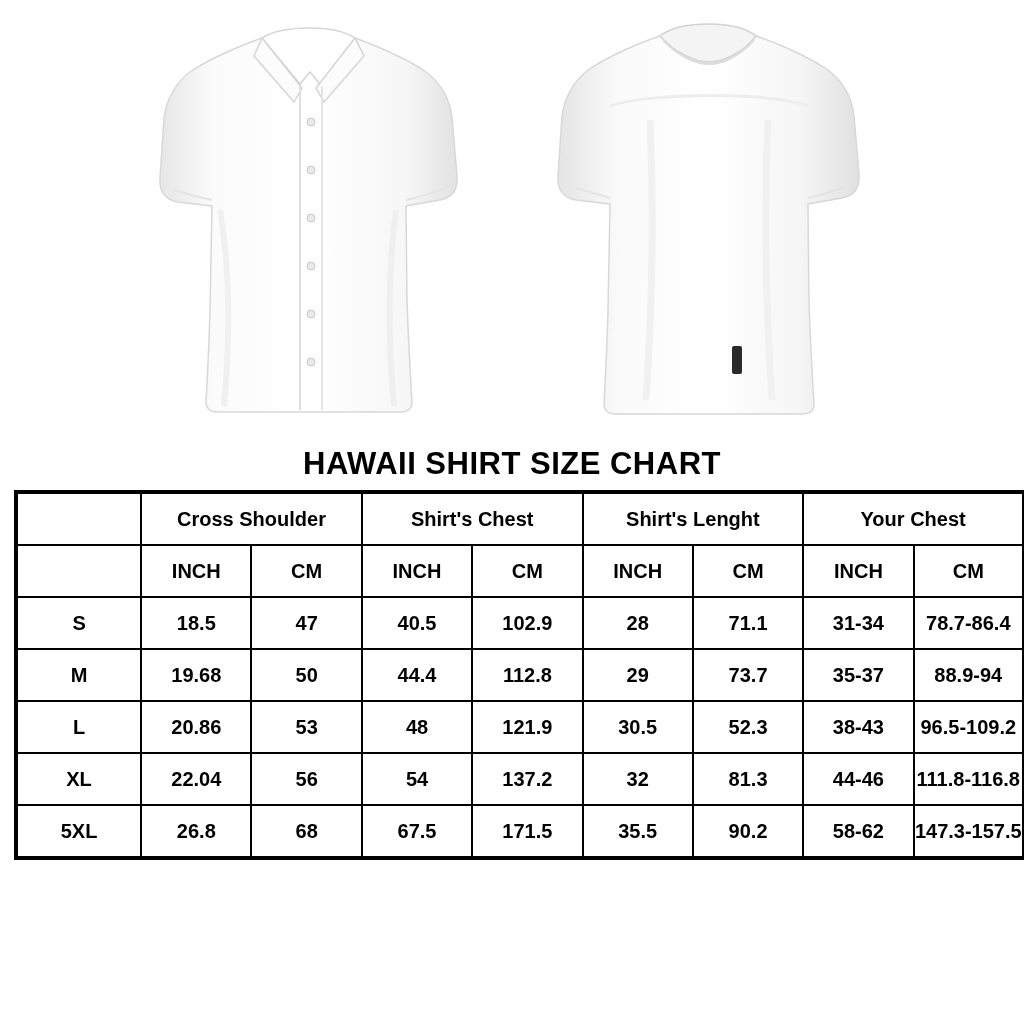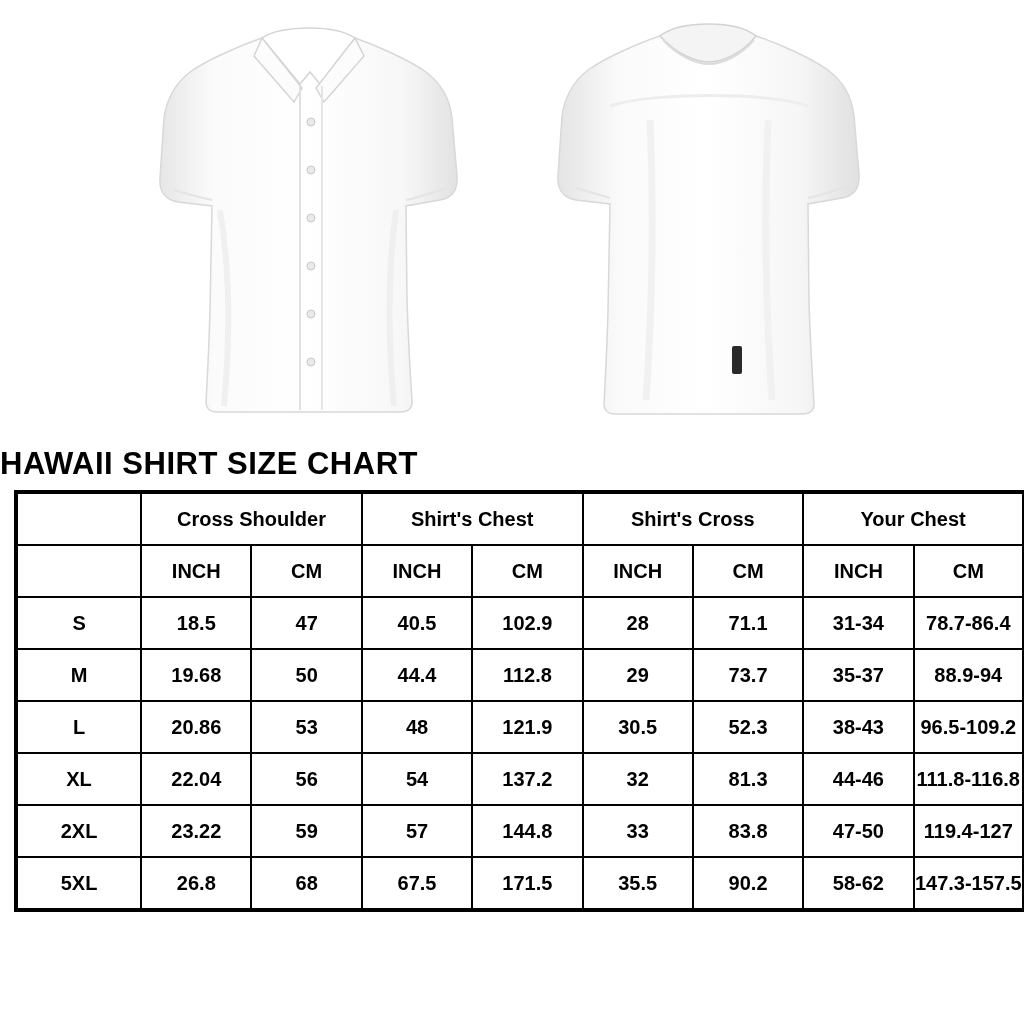--- a/index.html
+++ b/index.html
@@ -29,20 +29,21 @@
   }
   .shirt {
     position: absolute;
     top: 10px;
   }
   .shirt-front { left: 150px; width: 320px; height: 420px; }
   .shirt-back  { left: 550px; width: 320px; height: 420px; }
 
   
   .chart-title {
+    text-align: center;
     font-size: 31px;
     font-weight: bold;
     letter-spacing: 0.5px;
     margin: 0 0 8px 0;
     font-family: "Liberation Sans", sans-serif;
   }
 
   
   .table-wrap {
     padding: 0 14px;
@@ -182,21 +183,21 @@
         <col class="c-inch">
           <col class="c-cm">
         <col class="c-inch">
           <col class="c-cm">
       </colgroup>
       <thead>
         <tr>
           <th class="blank-corner"></th>
           <th class="group-head" colspan="2">Cross Shoulder</th>
           <th class="group-head" colspan="2">Shirt's Chest</th>
-          <th class="group-head" colspan="2">Shirt's Cross</th>
+          <th class="group-head" colspan="2">Shirt's Lenght</th>
           <th class="group-head" colspan="2">Your Chest</th>
         </tr>
         <tr>
           <th></th>
           <th class="unit-inch">INCH</th>
           <th class="unit-cm">CM</th>
           <th class="unit-inch">INCH</th>
           <th class="unit-cm">CM</th>
           <th class="unit-inch">INCH</th>
           <th class="unit-cm">CM</th>
@@ -243,31 +244,20 @@
           <td class="val-inch">22.04</td>
           <td>56</td>
           <td class="val-inch">54</td>
           <td>137.2</td>
           <td class="val-inch">32</td>
           <td>81.3</td>
           <td class="val-inch">44-46</td>
           <td class="small-num">111.8-116.8</td>
         </tr>
         <tr>
-          <td class="size-label">2XL</td>
-          <td class="val-inch">23.22</td>
-          <td>59</td>
-          <td class="val-inch">57</td>
-          <td>144.8</td>
-          <td class="val-inch">33</td>
-          <td>83.8</td>
-          <td class="val-inch">47-50</td>
-          <td class="small-num">119.4-127</td>
-        </tr>
-        <tr>
           <td class="size-label">5XL</td>
           <td class="val-inch">26.8</td>
           <td>68</td>
           <td class="val-inch">67.5</td>
           <td>171.5</td>
           <td class="val-inch">35.5</td>
           <td>90.2</td>
           <td class="val-inch">58-62</td>
           <td class="small-num">147.3-157.5</td>
         </tr>

